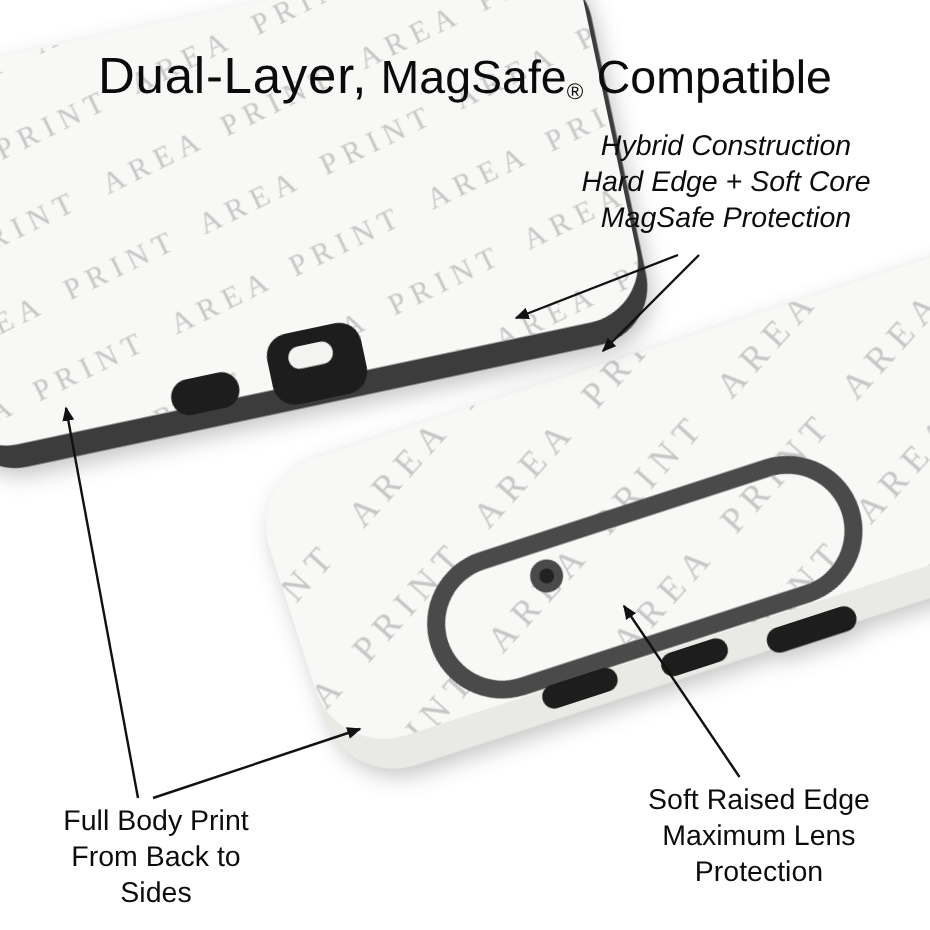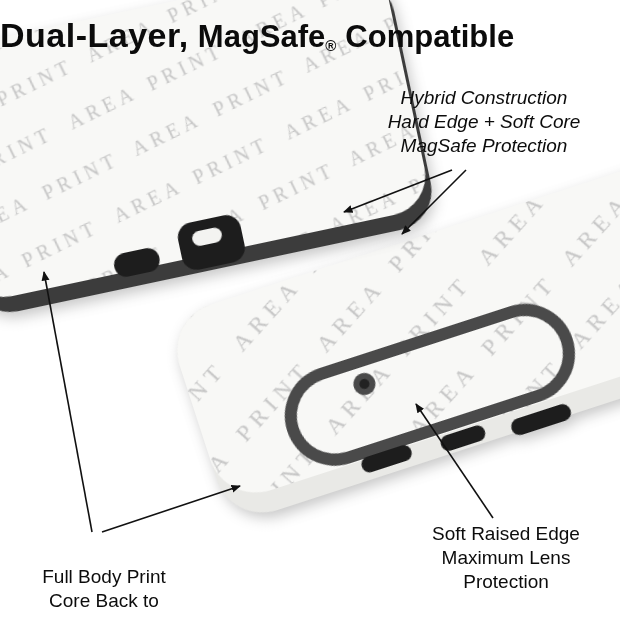--- a/index.html
+++ b/index.html
@@ -15,41 +15,41 @@
   .art { position: absolute; left: 0; top: 0; }
   .shadowed { filter: drop-shadow(2px 6px 7px rgba(0,0,0,0.22)); }
   .pword text {
     font-family: "Liberation Serif", serif;
     font-size: 20px;
     letter-spacing: 5px;
     font-weight: 400;
   }
   .title {
     position: absolute;
-    top: 16px;
+    top: 32px;
     left: 0;
     right: 0;
-    text-align: left;
-    font-weight: bold;
+    text-align: center;
+    font-weight: normal;
     white-space: nowrap;
   }
   .title .t1 { font-size: 34px; letter-spacing: 0.5px; margin-right: 9px; }
   .title .t2 { font-size: 31px; }
   .title .treg { font-size: 15px; vertical-align: sub; }
   .title .t3 { font-size: 31px; margin-left: 9px; }
   .callout {
     position: absolute;
     text-align: center;
     font-size: 19px;
     line-height: 24px;
     color: #0c0c0c;
   }
   .callout span { display: block; }
   .callout-hybrid { top: 86px;  left: 356px; width: 256px; font-style: italic; }
-  .callout-fullbody { top: 536px; left: 8px;  width: 192px; margin-top: 29px; }
+  .callout-fullbody { top: 536px; left: 8px;  width: 192px; }
   .callout-camera { top: 522px; left: 398px; width: 216px; }
 </style>
 </head>
 <body>
 
 <div class="canvas">
 
   <svg class="art" width="620" height="620" viewBox="0 0 620 620" xmlns="http://www.w3.org/2000/svg">
     <defs>
       <marker id="arrow" markerWidth="10" markerHeight="9" refX="8.5" refY="4" orient="auto" markerUnits="userSpaceOnUse">
@@ -114,21 +114,22 @@
   </div>
 
   <div class="callout callout-hybrid">
     <span>Hybrid Construction</span>
     <span>Hard Edge + Soft Core</span>
     <span>MagSafe Protection</span>
   </div>
 
   <div class="callout callout-fullbody">
     <span>Full Body Print</span>
-    <span>Core Back to</span>
+    <span>From Back to</span>
+    <span>Sides</span>
   </div>
 
   <div class="callout callout-camera">
     <span>Soft Raised Edge</span>
     <span>Maximum Lens</span>
     <span>Protection</span>
   </div>
 
 </div>
 

